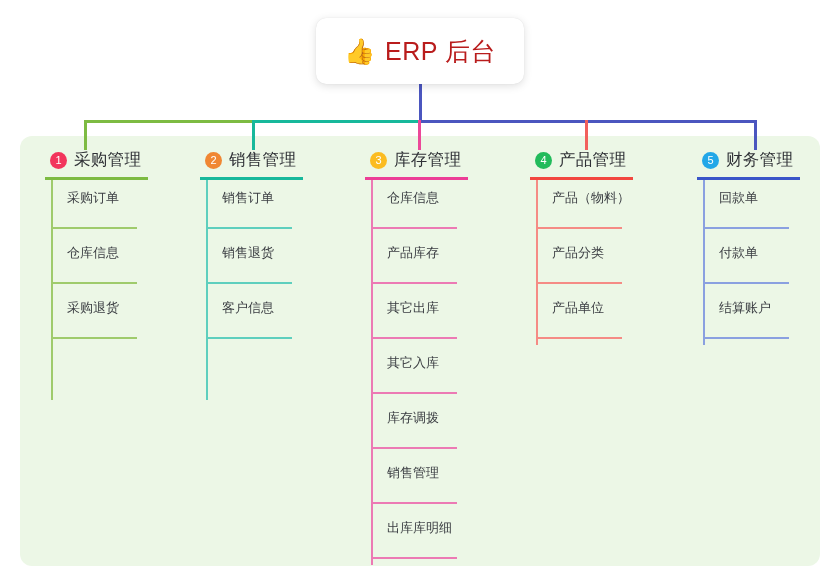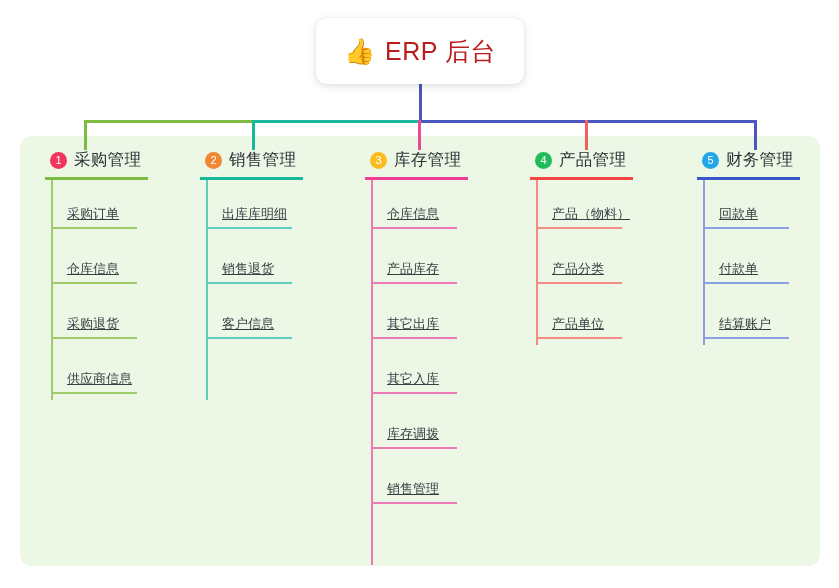--- a/index.html
+++ b/index.html
@@ -138,25 +138,24 @@
     z-index: 1;
   }
   .item {
     position: relative;
     height: 55px;
     z-index: 2;
   }
   .item-label {
     position: absolute;
     left: 22px;
-    bottom: 12px;
+    bottom: 28px;
     font-size: 13px;
     color: #3a3d42;
     white-space: nowrap;
-    text-decoration: underline;
   }
   .item-rule {
     position: absolute;
     left: 6px;
     bottom: 6px;
     width: 86px;
     height: 2px;
   }
 </style>
 </head>
@@ -195,36 +194,32 @@
             <div class="item-rule" style="background: rgb(159, 203, 108);"></div>
           </div>
           <div class="item">
             <span class="item-label">仓库信息</span>
             <div class="item-rule" style="background: rgb(159, 203, 108);"></div>
           </div>
           <div class="item">
             <span class="item-label">采购退货</span>
             <div class="item-rule" style="background: rgb(159, 203, 108);"></div>
           </div>
-          <div class="item">
-            <span class="item-label">供应商信息</span>
-            <div class="item-rule" style="background: rgb(159, 203, 108);"></div>
-          </div>
         </div>
       </div>
       <div class="column col-1">
         <div class="col-header">
           <span class="badge" style="background: rgb(240, 135, 51);">2</span>
           <span class="col-title">销售管理</span>
         </div>
         <div class="col-underline" style="background: rgb(23, 184, 155);"></div>
         <div class="items">
           <div class="spine" style="background: rgb(94, 207, 190); height: 220px;"></div>
           <div class="item">
-            <span class="item-label">出库库明细</span>
+            <span class="item-label">销售订单</span>
             <div class="item-rule" style="background: rgb(94, 207, 190);"></div>
           </div>
           <div class="item">
             <span class="item-label">销售退货</span>
             <div class="item-rule" style="background: rgb(94, 207, 190);"></div>
           </div>
           <div class="item">
             <span class="item-label">客户信息</span>
             <div class="item-rule" style="background: rgb(94, 207, 190);"></div>
           </div>
@@ -255,20 +250,24 @@
             <div class="item-rule" style="background: rgb(236, 122, 180);"></div>
           </div>
           <div class="item">
             <span class="item-label">库存调拨</span>
             <div class="item-rule" style="background: rgb(236, 122, 180);"></div>
           </div>
           <div class="item">
             <span class="item-label">销售管理</span>
             <div class="item-rule" style="background: rgb(236, 122, 180);"></div>
           </div>
+          <div class="item">
+            <span class="item-label">出库库明细</span>
+            <div class="item-rule" style="background: rgb(236, 122, 180);"></div>
+          </div>
         </div>
       </div>
       <div class="column col-3">
         <div class="col-header">
           <span class="badge" style="background: rgb(34, 187, 91);">4</span>
           <span class="col-title">产品管理</span>
         </div>
         <div class="col-underline" style="background: rgb(242, 71, 63);"></div>
         <div class="items">
           <div class="spine" style="background: rgb(245, 139, 133); height: 165px;"></div>

